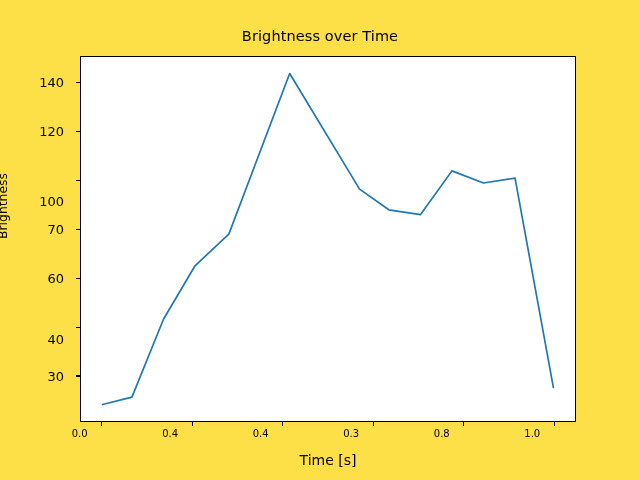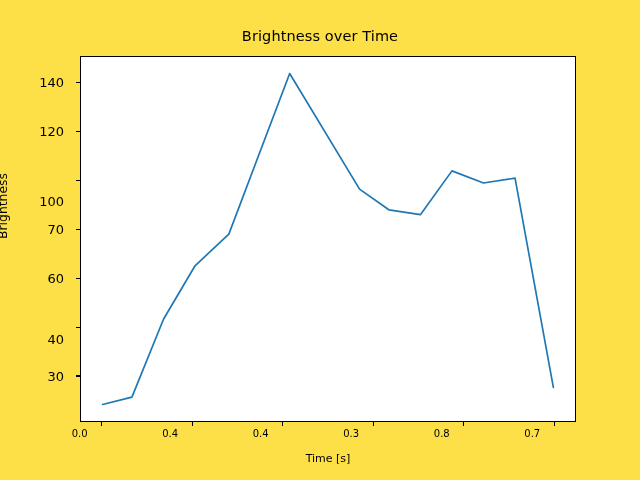--- a/index.html
+++ b/index.html
@@ -88,21 +88,21 @@
     transform: rotate(-90deg);
     transform-origin: left top;
     white-space: nowrap;
   }
   #xlabel {
     position: absolute;
     left: 80px;
     top: 452px;
     width: 496px;
     text-align: center;
-    font-size: 11px;
+    font-size: 14px;
     color: #000000;
   }
   .yticks-layer, .xticks-layer {
     position: absolute;
     left: 0;
     top: 0;
     width: 640px;
     height: 480px;
     pointer-events: none;
   }
@@ -137,21 +137,21 @@
       <div class="xtick-label" style="left: 101.723px;">0.0</div>
       <div class="xtick-mark" style="left: 191.684px;"></div>
       <div class="xtick-label" style="left: 192.234px;">0.4</div>
       <div class="xtick-mark" style="left: 282.195px;"></div>
       <div class="xtick-label" style="left: 282.745px;">0.4</div>
       <div class="xtick-mark" style="left: 372.705px;"></div>
       <div class="xtick-label" style="left: 373.255px;">0.3</div>
       <div class="xtick-mark" style="left: 463.216px;"></div>
       <div class="xtick-label" style="left: 463.766px;">0.8</div>
       <div class="xtick-mark" style="left: 553.727px;"></div>
-      <div class="xtick-label" style="left: 554.277px;">0.7</div>
+      <div class="xtick-label" style="left: 554.277px;">1.0</div>
     </div>
 
   <div id="plot-area">
     <svg id="data-svg" viewBox="0 0 496 366" preserveAspectRatio="none">
       <polyline id="data-line" fill="none" stroke="#1f77b4" stroke-width="1.7" stroke-linejoin="round" stroke-linecap="round" points="21.72,349.36 51.14,342.02 82.82,263.74 114.50,209.91 148.44,178.11 209.53,16.64 279.68,132.85 309.09,153.64 340.77,158.53 372.45,114.50 404.13,126.73 435.81,121.84 474.28,332.24"></polyline>
     </svg>
   </div>
 
   <div id="xlabel">Time [s]</div>
 

